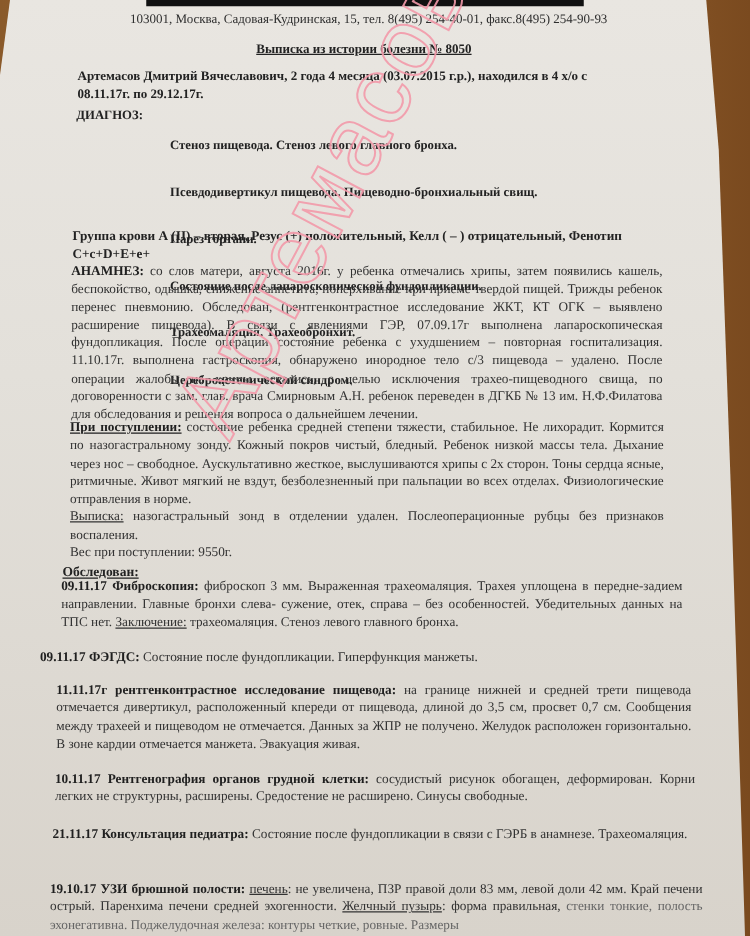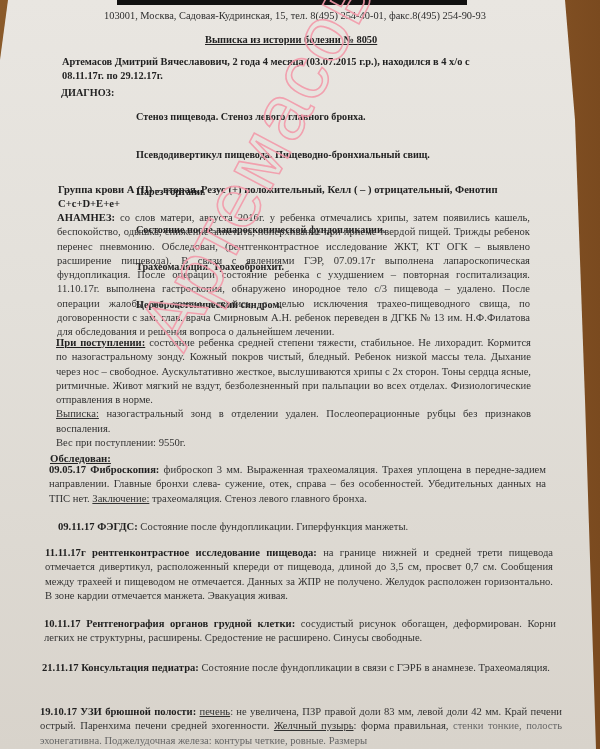--- a/index.html
+++ b/index.html
@@ -18,21 +18,21 @@
   .dx-list{position:absolute;left:136px;top:86px;font-weight:bold;font-size:10.2px;line-height:13.5px;color:#222;}
   .dx-list div{white-space:nowrap;margin-top:24px;}
   .blood{position:absolute;left:58px;top:183px;width:470px;font-weight:bold;font-size:10.6px;line-height:14px;color:#222;}
   .para{position:absolute;text-align:justify;color:#333;}
   .lbl{font-weight:bold;color:#1f1f1f;}
   .u{text-decoration:underline;}
   .anam{left:57px;top:211px;width:473px;}
   .adm{left:56px;top:336px;width:475px;}
   .exam-h{position:absolute;left:50px;top:451px;font-weight:bold;text-decoration:underline;color:#222;font-size:10.8px;}
   .e1{left:49px;top:463px;width:497px;}
-  .e2{left:58px;top:520px;width:497px;}
+  .e2{left:32px;top:520px;width:497px;}
   .e3{left:45px;top:546px;width:508px;}
   .e4{left:44px;top:617px;width:512px;}
   .e5{left:42px;top:661px;width:516px;}
   .e6{left:40px;top:705px;width:522px;}
   .fade{color:#666;}
   .wm{position:absolute;left:120px;top:320px;transform:rotate(-62deg);transform-origin:left top;
     font-family:"Liberation Sans",sans-serif;font-size:78px;color:transparent;
     -webkit-text-stroke:1.6px #f39aaa;white-space:nowrap;letter-spacing:2px;opacity:.9;pointer-events:none;}
 </style>
 </head>
@@ -67,21 +67,21 @@
     <span class="lbl u">При поступлении:</span>
     <span>состояние ребенка средней степени тяжести, стабильное. Не лихорадит. Кормится по назогастральному зонду. Кожный покров чистый, бледный. Ребенок низкой массы тела. Дыхание через нос – свободное. Аускультативно жесткое, выслушиваются хрипы с 2х сторон. Тоны сердца ясные, ритмичные. Живот мягкий не вздут, безболезненный при пальпации во всех отделах. Физиологические отправления в норме.</span><br>
     <span class="u">Выписка:</span>
     <span>назогастральный зонд в отделении удален. Послеоперационные рубцы без признаков воспаления.</span><br>
     <span>Вес при поступлении: 9550г.</span>
   </div>
 
   <div class="exam-h">Обследован:</div>
 
   <div class="para e1">
-    <span class="lbl">09.05.17 Фиброскопия:</span>
+    <span class="lbl">09.11.17 Фиброскопия:</span>
     <span>фиброскоп 3 мм. Выраженная трахеомаляция. Трахея уплощена в передне-задием направлении. Главные бронхи слева- сужение, отек, справа – без особенностей. Убедительных данных на ТПС нет.</span>
     <span class="u">Заключение:</span>
     <span>трахеомаляция. Стеноз левого главного бронха.</span>
   </div>
 
   <div class="para e2">
     <span class="lbl">09.11.17 ФЭГДС:</span>
     <span>Состояние после фундопликации. Гиперфункция манжеты.</span>
   </div>
 

